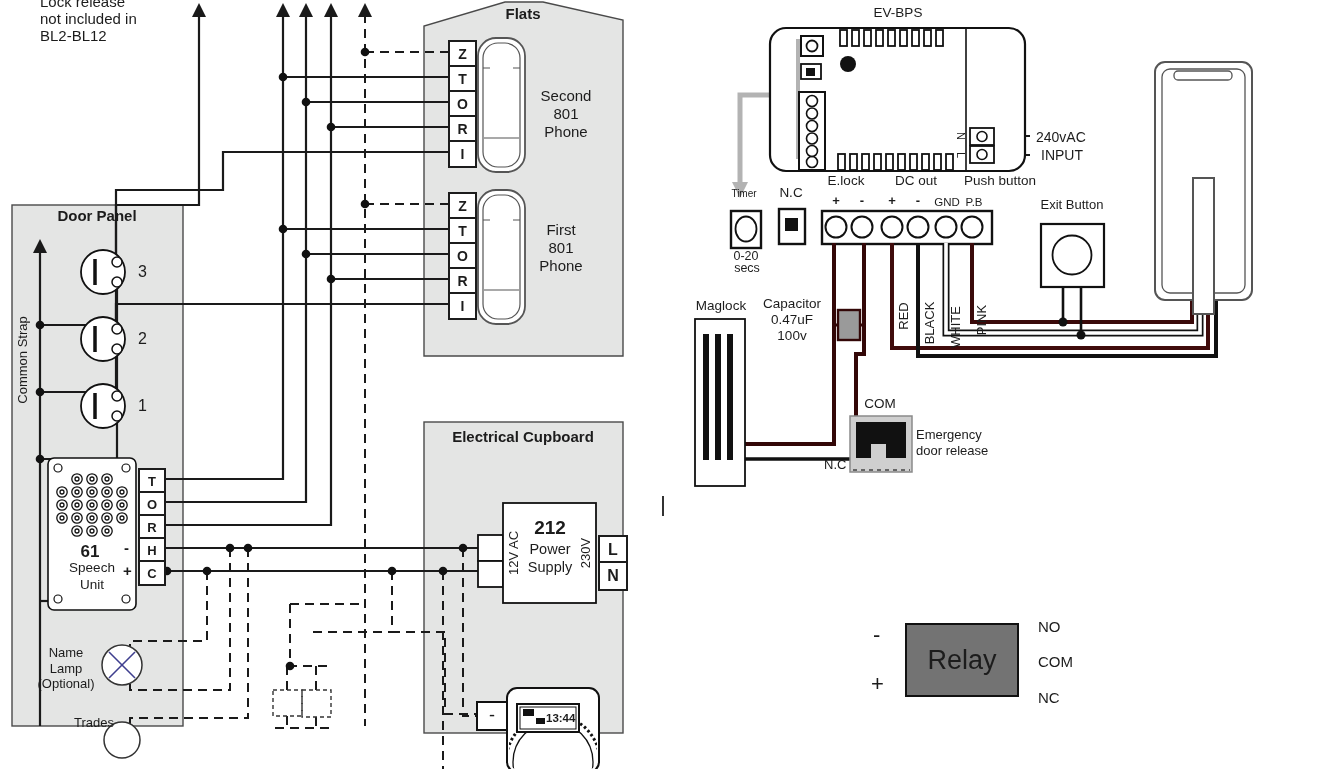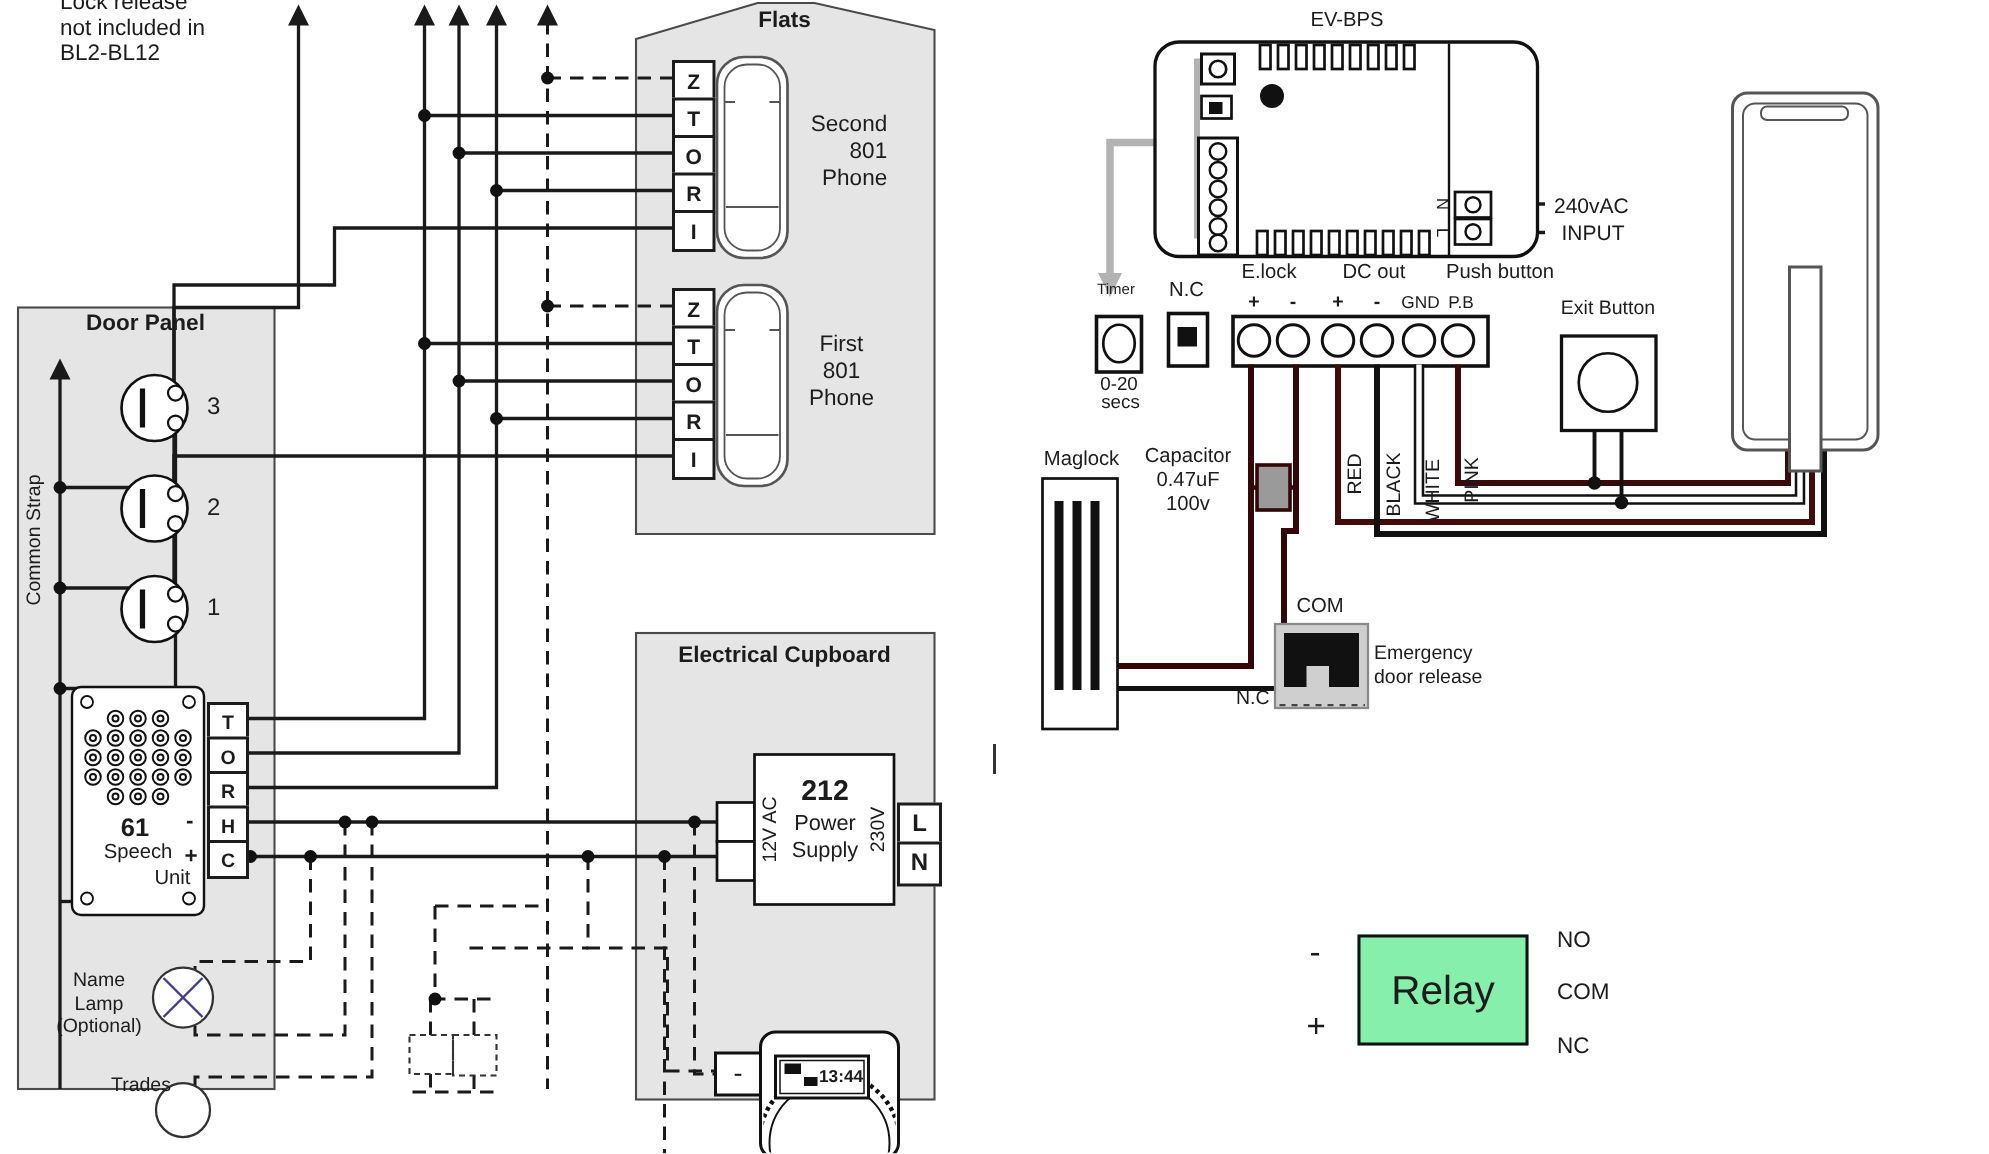--- a/index.html
+++ b/index.html
@@ -15,21 +15,21 @@
         align-items:center;justify-content:center;font-weight:bold;}
   .logo{position:absolute;left:56px;top:88px;width:80px;text-align:center;
         border-top:4px solid #111;border-bottom:4px solid #111;padding:0 0 5px;}
   .logo .w1{font-size:38px;font-weight:bold;letter-spacing:-2px;line-height:.95;}
   .logo .w2{font-size:21px;letter-spacing:0px;line-height:.95;margin-top:-2px;}
   .logo .w3{font-size:8.5px;margin-top:2px;}
   .wm{position:absolute;left:852px;top:436px;font-size:47px;font-weight:bold;
       color:#b9cee9;letter-spacing:0px;}
   .relaybox{position:absolute;left:905px;top:623px;width:110px;height:70px;
       border:2.5px solid #111;display:flex;align-items:center;justify-content:center;
-      font-size:27px;background:#86efac;}
+      font-size:27px;background:#737373;}
 </style>
 </head>
 <body>
 
 <div id="stage">
 
 <svg width="1326" height="769" viewBox="0 0 1326 769">
   <defs>
     <clipPath id="clockclip">
           <rect x="509" y="690" width="88" height="80" rx="10"></rect>
@@ -352,21 +352,21 @@
 
 <div class="lbl ctr b" style="left:97px;top:207px;font-size:15px;">Door Panel</div>
 <div class="lbl rot" style="left:23px;top:360px;font-size:13px;">Common Strap</div>
 
 <div class="lbl" style="left:138px;top:263px;font-size:16px;">3</div>
 <div class="lbl" style="left:138px;top:330px;font-size:16px;">2</div>
 <div class="lbl" style="left:138px;top:397px;font-size:16px;">1</div>
 
 <div class="lbl ctr b" style="left:90px;top:542px;font-size:17px;">61</div>
 <div class="lbl ctr" style="left:92px;top:560px;font-size:13.5px;">Speech</div>
-<div class="lbl ctr" style="left:92px;top:577px;font-size:13.5px;margin-left:23px;">Unit</div>
+<div class="lbl ctr" style="left:92px;top:577px;font-size:13.5px;">Unit</div>
 <div class="lbl b" style="left:124px;top:539px;font-size:15px;">-</div>
 <div class="lbl b" style="left:123px;top:562px;font-size:15px;">+</div>
 
 <div class="term" style="left:138px;top:468px;width:24px;height:22px;font-size:13px;">
       <span>T</span>
     </div>
 <div class="term" style="left:138px;top:491px;width:24px;height:22px;font-size:13px;">
       <span>O</span>
     </div>
 <div class="term" style="left:138px;top:514px;width:24px;height:22px;font-size:13px;">
@@ -413,21 +413,21 @@
 <div class="term" style="left:448px;top:242px;width:25px;height:24px;font-size:14px;">
       <span>O</span>
     </div>
 <div class="term" style="left:448px;top:267px;width:25px;height:24px;font-size:14px;">
       <span>R</span>
     </div>
 <div class="term" style="left:448px;top:292px;width:25px;height:24px;font-size:14px;">
       <span>I</span>
     </div>
 
-<div class="lbl ctr" style="left:566px;top:74px;font-size:15px;line-height:18px;">
+<div class="lbl ctr" style="left:566px;top:87px;font-size:15px;line-height:18px;text-align:center;">
   <div>Second</div>
       <div>801</div>
       <div>Phone</div>
 </div>
 <div class="lbl ctr" style="left:561px;top:221px;font-size:15px;line-height:18px;text-align:center;">
   <div>First</div>
       <div>801</div>
       <div>Phone</div>
 </div>
 

